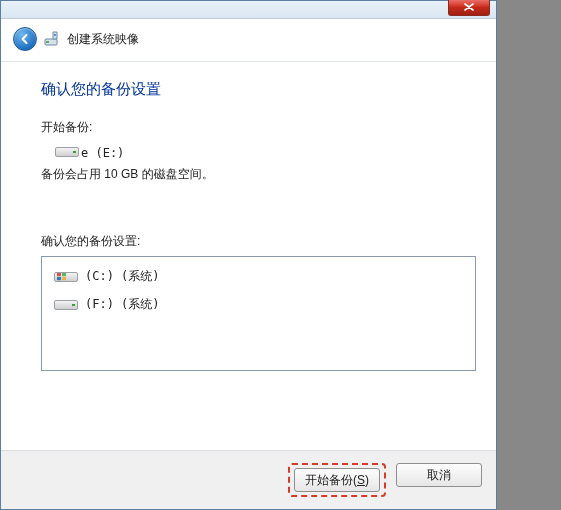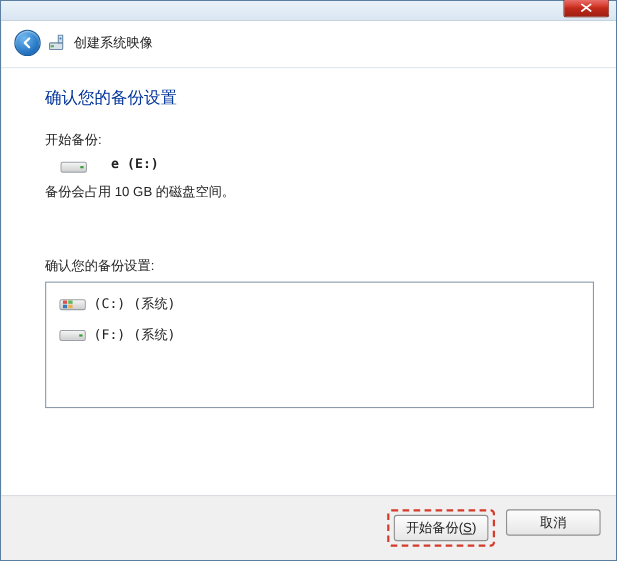--- a/index.html
+++ b/index.html
@@ -7,21 +7,21 @@
     margin: 0;
     padding: 0;
     font-family: "Microsoft YaHei", "Segoe UI", Tahoma, sans-serif;
     font-size: 12px;
     background: #888;
     width: 561px;
     height: 510px;
     overflow: hidden;
   }
   .window {
-    width: 561px;
+    width: 497px;
     height: 510px;
     background: #fff;
     border: 1px solid #5a7fa0;
     position: relative;
     display: flex;
     flex-direction: column;
   }
   .titlebar {
     height: 18px;
     background: linear-gradient(to bottom, #eaf2f9, #d9e6f2);
@@ -86,24 +86,23 @@
     font-size: 15px;
     font-weight: normal;
     margin: 0 0 20px 0;
   }
   .section-label {
     color: #222;
     margin-bottom: 6px;
   }
   .location-row {
     display: flex;
-    align-items: flex-start;
-    gap: 20px;
+    align-items: flex-end;
+    gap: 0;
     margin: 6px 0 6px 12px;
-    font-weight: bold;
   }
   .drive-icon {
     width: 28px;
     height: 18px;
     position: relative;
   }
   .drive-icon .body {
     position: absolute;
     left: 2px; top: 5px;
     width: 24px; height: 10px;

